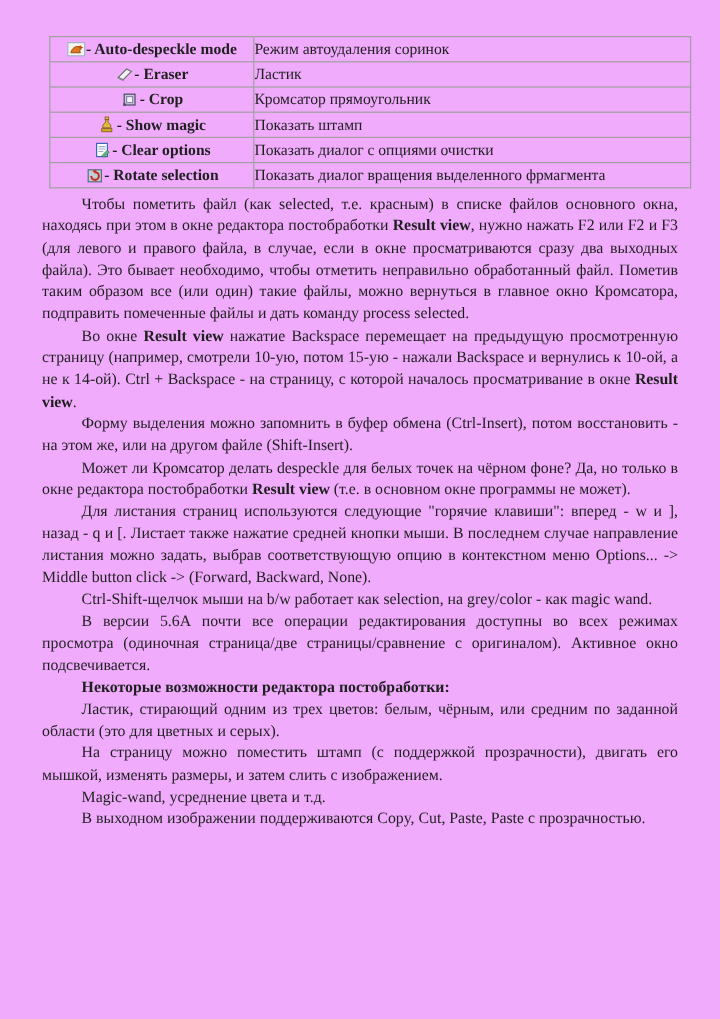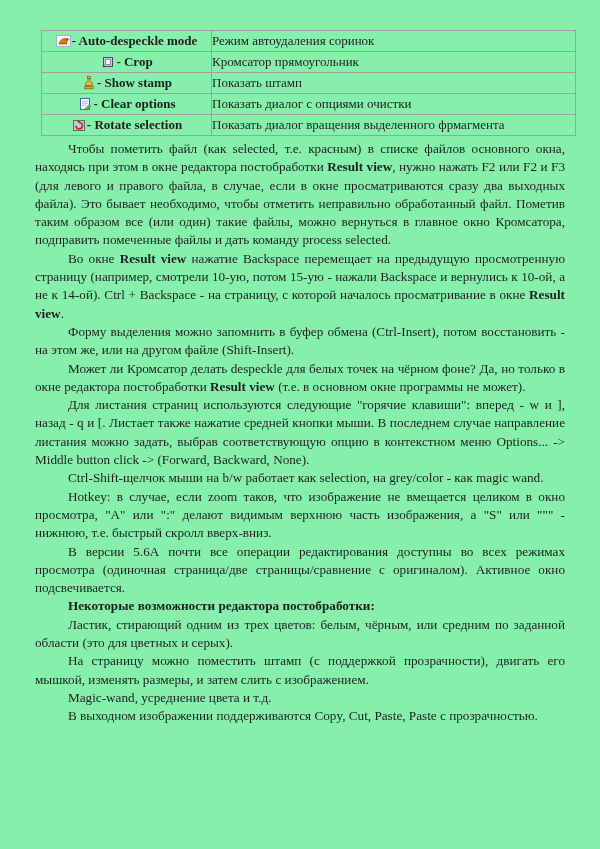--- a/index.html
+++ b/index.html
@@ -1,18 +1,18 @@
 <!DOCTYPE html>
 <html><head>
 <meta charset="utf-8">
 <style>
   html,body{margin:0;padding:0;background:#ffffff;}
   .page{
     width:600px;height:849px;box-sizing:border-box;overflow:hidden;
-    background:#86efac;color:#1f1f1f;
+    background:#f0abfc;color:#1f1f1f;
     font-family:"Liberation Serif","DejaVu Serif",serif;
     position:relative;
   }
   table.legend{
     border-collapse:collapse;table-layout:fixed;
     margin:30px 0 0 41px;width:532px;
   }
   table.legend td{
     border:1px solid #a0a0a0;height:20px;
     font-size:13px;vertical-align:middle;
@@ -40,32 +40,39 @@
       <td class="cell-label"><span class="icon"><svg width="16" height="16" viewBox="0 0 16 16">
                 <rect x="0.5" y="2.5" width="14" height="11" fill="#f8f4ec" stroke="#9fb4cc"></rect>
                 <path d="M3 11 C4 7 7 5 10 6 C12 6.5 12 8 10.5 9 L11 11 Z" fill="#e2761b" stroke="#6b3305" stroke-width="0.6"></path>
                 <circle cx="10.9" cy="6.3" r="1.3" fill="#c94a12"></circle>
                 <path d="M12 6.2 L13.6 6.6 L12 7.1 Z" fill="#5a2a00"></path>
               </svg></span><span class="sep">-</span> <span>Auto-despeckle mode</span></td>
       <td class="cell-desc">Режим автоудаления соринок</td>
     </tr>
     <tr>
       <td class="cell-label"><span class="icon"><svg width="16" height="16" viewBox="0 0 16 16">
+                <path d="M2.5 10.5 L9.5 3.5 L13.5 5.5 L6.5 12.5 Z" fill="#f2f2f2" stroke="#6f6f6f"></path>
+                <path d="M2.5 10.5 L6.5 12.5 L6.7 13.3 L2.7 11.4 Z" fill="#c9c9c9" stroke="#6f6f6f" stroke-width="0.5"></path>
+              </svg></span><span class="sep">-</span> <span>Eraser</span></td>
+      <td class="cell-desc">Ластик</td>
+    </tr>
+    <tr>
+      <td class="cell-label"><span class="icon"><svg width="16" height="16" viewBox="0 0 16 16">
                 <rect x="3.5" y="3.5" width="9" height="9" fill="#cdc8dd" stroke="#4a4a66"></rect>
                 <rect x="5.5" y="5.5" width="5" height="5" fill="#f6f4fa" stroke="#8d87a8"></rect>
                 <rect x="2.8" y="11.2" width="2" height="2" fill="#4a4a66"></rect>
               </svg></span><span class="sep">-</span> <span>Crop</span></td>
       <td class="cell-desc">Кромсатор прямоугольник</td>
     </tr>
     <tr>
       <td class="cell-label"><span class="icon"><svg width="16" height="16" viewBox="0 0 16 16">
                 <rect x="6.6" y="1.5" width="2.8" height="2.2" fill="#e8c53a" stroke="#7c5c14" stroke-width="0.7"></rect>
                 <path d="M7 3.7 h2 v2 l2.3 2.6 v2.2 H4.7 V8.3 L7 5.7 Z" fill="#e3b93c" stroke="#7c5c14" stroke-width="0.7"></path>
                 <rect x="3.8" y="11.2" width="8.4" height="2.6" fill="#d9a92c" stroke="#7c5c14" stroke-width="0.7"></rect>
-              </svg></span><span class="sep">-</span> <span>Show stamp</span></td>
+              </svg></span><span class="sep">-</span> <span>Show magic</span></td>
       <td class="cell-desc">Показать штамп</td>
     </tr>
     <tr>
       <td class="cell-label"><span class="icon"><svg width="16" height="16" viewBox="0 0 16 16">
                 <rect x="3.5" y="2.5" width="9" height="11" fill="#ffffff" stroke="#3f66b0"></rect>
                 <path d="M5 5.2 h6 M5 7.2 h6 M5 9.2 h4" stroke="#9aaccc" stroke-width="0.9" fill="none"></path>
                 <path d="M8 12.6 L12.4 8.2 L14 9.8 L9.6 14.2 Z" fill="#5bb87e" stroke="#2d7a4a" stroke-width="0.6"></path>
               </svg></span><span class="sep">-</span> <span>Clear options</span></td>
       <td class="cell-desc">Показать диалог с опциями очистки</td>
     </tr>
@@ -80,21 +87,20 @@
   </tbody>
     </table>
 
   <div class="body-text">
     <p><span>Чтобы пометить файл (как selected, т.е. красным) в списке файлов основного окна, находясь при этом в окне редактора постобработки </span><b>Result view</b><span>, нужно нажать F2 или F2 и F3 (для левого и правого файла, в случае, если в окне просматриваются сразу два выходных файла). Это бывает необходимо, чтобы отметить неправильно обработанный файл. Пометив таким образом все (или один) такие файлы, можно вернуться в главное окно Кромсатора, подправить помеченные файлы и дать команду process selected.</span></p>
     <p><span>Во окне </span><b>Result view</b><span> нажатие Backspace перемещает на предыдущую просмотренную страницу (например, смотрели 10-ую, потом 15-ую - нажали Backspace и вернулись к 10-ой, а не к 14-ой). Ctrl + Backspace - на страницу, с которой началось просматривание в окне </span><b>Result view</b><span>.</span></p>
     <p><span>Форму выделения можно запомнить в буфер обмена (Ctrl-Insert), потом восстановить - на этом же, или на другом файле (Shift-Insert).</span></p>
     <p><span>Может ли Кромсатор делать despeckle для белых точек на чёрном фоне? Да, но только в окне редактора постобработки </span><b>Result view</b><span> (т.е. в основном окне программы не может).</span></p>
     <p><span>Для листания страниц используются следующие "горячие клавиши": вперед - w и ], назад - q и [. Листает также нажатие средней кнопки мыши. В последнем случае направление листания можно задать, выбрав соответствующую опцию в контекстном меню Options... -&gt; Middle button click -&gt; (Forward, Backward, None).</span></p>
     <p><span>Ctrl-Shift-щелчок мыши на b/w работает как selection, на grey/color - как magic wand.</span></p>
-    <p><span>Hotkey: в случае, если zoom таков, что изображение не вмещается целиком в окно просмотра, "A" или ":" делают видимым верхнюю часть изображения, а "S" или """ - нижнюю, т.е. быстрый скролл вверх-вниз.</span></p>
     <p><span>В версии 5.6А почти все операции редактирования доступны во всех режимах просмотра (одиночная страница/две страницы/сравнение с оригиналом). Активное окно подсвечивается.</span></p>
     <p><b>Некоторые возможности редактора постобработки:</b></p>
     <p><span>Ластик, стирающий одним из трех цветов: белым, чёрным, или средним по заданной области (это для цветных и серых).</span></p>
     <p><span>На страницу можно поместить штамп (с поддержкой прозрачности), двигать его мышкой, изменять размеры, и затем слить с изображением.</span></p>
     <p><span>Magic-wand, усреднение цвета и т.д.</span></p>
     <p><span>В выходном изображении поддерживаются Copy, Cut, Paste, Paste с прозрачностью.</span></p>
 
   </div>
 
 </div>

